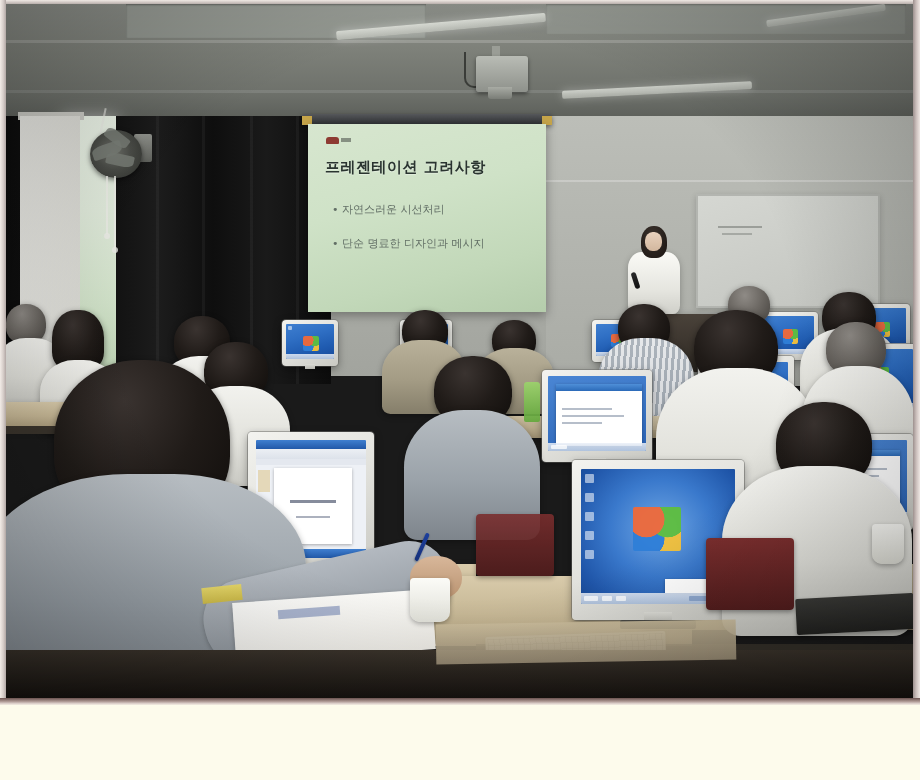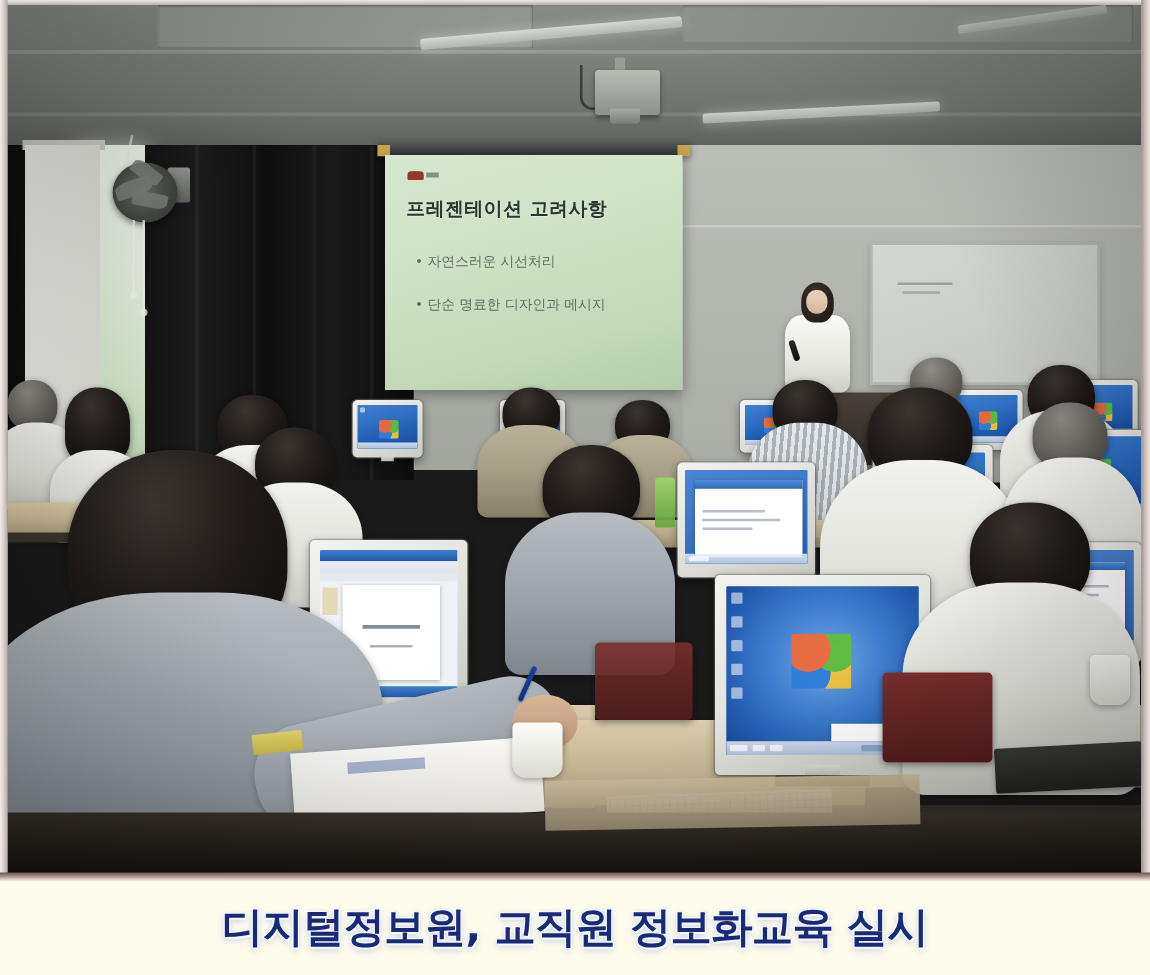--- a/index.html
+++ b/index.html
@@ -469,17 +469,14 @@
          background:linear-gradient(180deg,#c9bb9b,#9d9078);transform:rotate(-1deg);opacity:.9;"></div>
 
     <div class="vig"></div>
   </div>
 
   <div class="frame-edge frame-top"></div>
   <div class="frame-edge frame-left"></div>
   <div class="frame-edge frame-right"></div>
   <div class="frame-edge frame-bottom"></div>
 
-  <div id="caption-area">
-    <div id="caption">디지털정보원, 교직원 정보화교육 실시</div>
-  </div>
 
 </div>
 
 </body></html>

